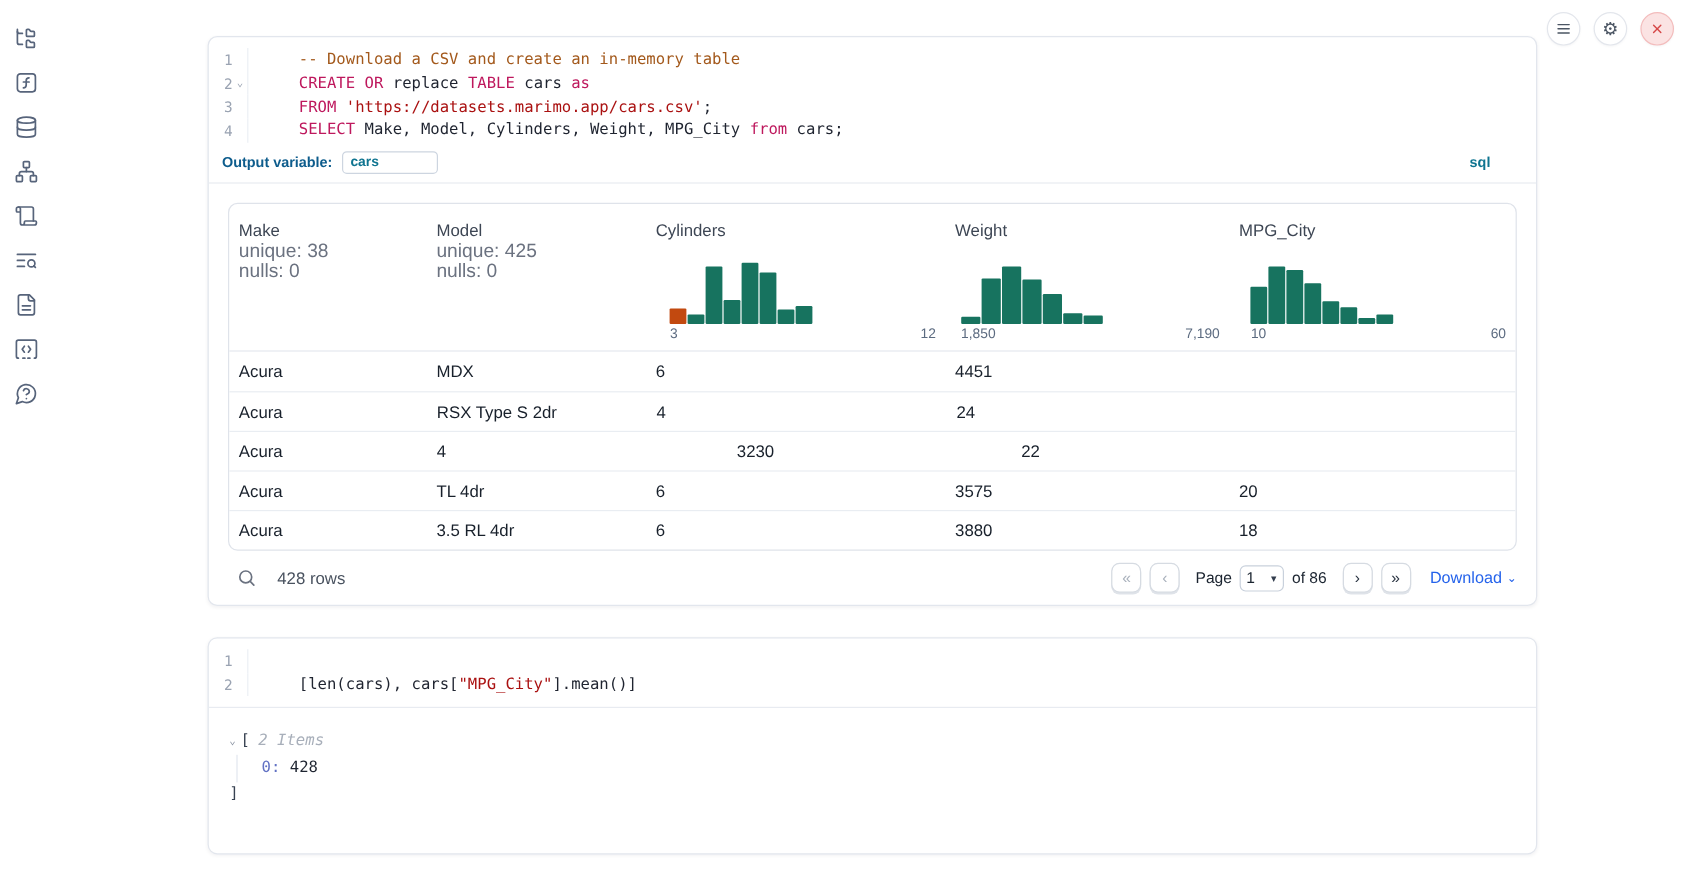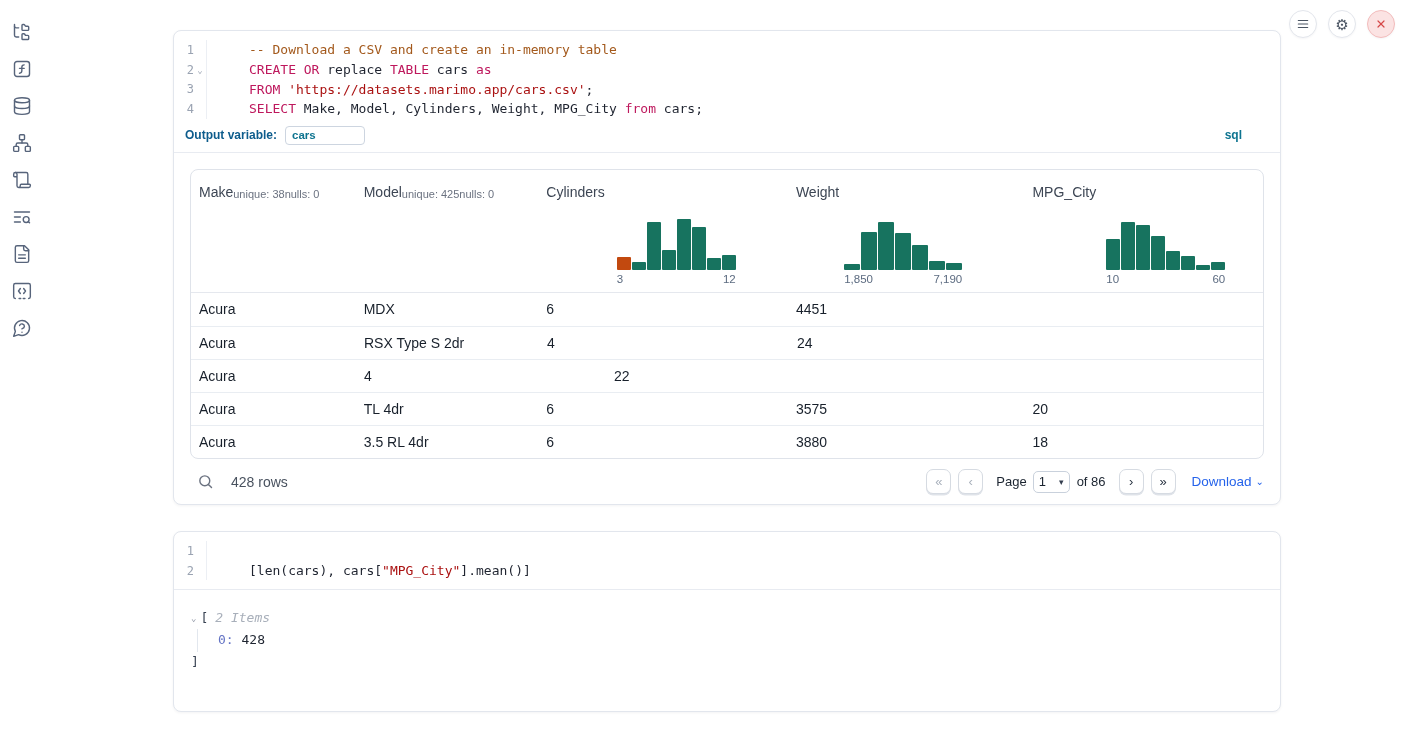--- a/index.html
+++ b/index.html
@@ -35,23 +35,23 @@
   .tok-plain { color:#1f2430; }
 
   .meta-row { height:34px; display:flex; align-items:center; border-bottom:1px solid #e8ebf1; padding:0 38px 0 11px; }
   .outvar-label { font-size:12px; font-weight:bold; color:#0d5c8c; }
   .outvar-input { margin-left:8px; width:80px; height:19px; border:1px solid #cdd5e0; border-radius:4px; padding:0 6px; font-size:11.5px; font-weight:bold; color:#0e7490; font-family:"Liberation Sans", sans-serif; outline:none; }
   .lang-badge { margin-left:auto; font-size:12px; font-weight:bold; color:#0e7490; }
 
   
   .table-box { margin:16px 16px 0 16px; width:1074px; border:1px solid #dfe3ea; border-radius:8px; overflow:hidden; }
   .thead { display:flex; height:123px; border-bottom:1px solid #e5e8ee; }
-  .th { display:flex; flex-direction:row; padding:14px 8px 0 8px; cursor:pointer; }
+  .th { display:flex; flex-direction:column; padding:14px 8px 0 8px; cursor:pointer; }
   .th-label { font-size:14px; color:#3d4654; }
-  .th-stat { margin-top:3px; font-size:11px; color:#6b7280; line-height:14px; }
+  .th-stat { margin-top:3px; font-size:16px; color:#6b7280; line-height:14px; }
   .th-stat:first-of-type { margin-top:10px; }
   .hist { margin-top:auto; margin-bottom:7px; }
   .hist-bars { display:flex; align-items:flex-end; gap:1px; height:55px; }
   .hist-bar { border-radius:1px; }
   .hist-labels { display:flex; justify-content:space-between; margin-top:3px; font-size:11.5px; color:#5c6b80; }
   .tr { display:flex; height:33px; border-top:1px solid #e9edf2; cursor:pointer; }
   .tr:first-child { border-top:none; }
   .td { font-size:14px; color:#18202b; padding:0 8px; line-height:32px; white-space:nowrap; overflow:hidden; }
 
   .table-footer { margin:0 16px; height:46px; display:flex; align-items:center; }
@@ -273,20 +273,21 @@
         </div>
         <div class="tr">
           <div class="td" style="width: 165px;">Acura</div>
           <div class="td" style="width: 183px;">RSX Type S 2dr</div>
           <div class="td" style="width: 250px;">4</div>
           <div class="td" style="width: 239px;">24</div>
         </div>
         <div class="tr">
           <div class="td" style="width: 165px;">Acura</div>
           <div class="td" style="width: 250px;">4</div>
+          <div class="td" style="width: 237px;">3230</div>
           <div class="td" style="width: 239px;">22</div>
         </div>
         <div class="tr">
           <div class="td" style="width: 165px;">Acura</div>
           <div class="td" style="width: 183px;">TL 4dr</div>
           <div class="td" style="width: 250px;">6</div>
           <div class="td" style="width: 237px;">3575</div>
           <div class="td" style="width: 239px;">20</div>
         </div>
         <div class="tr">

